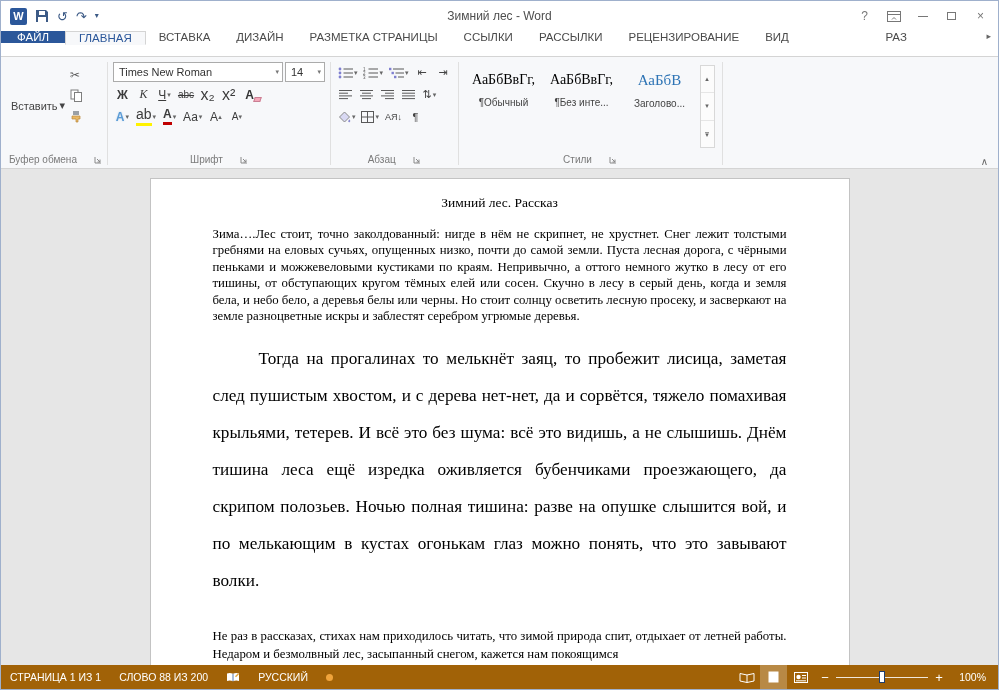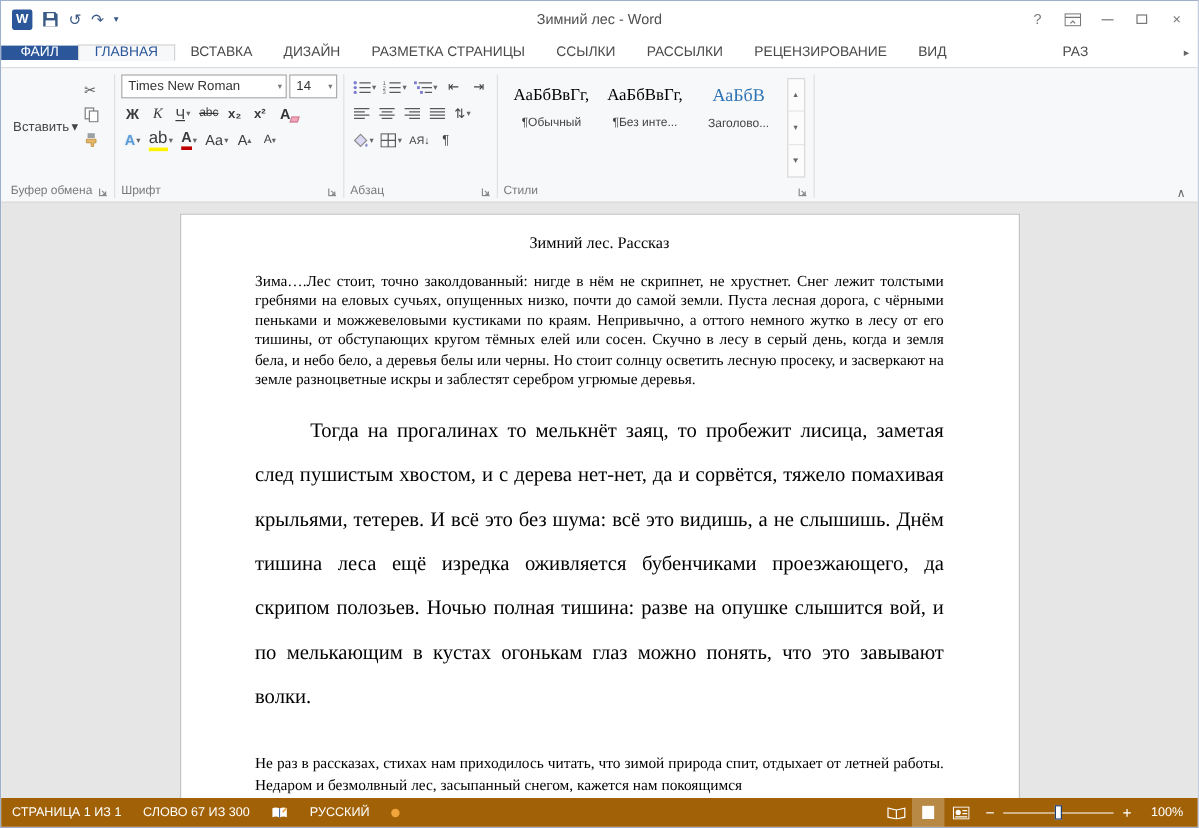--- a/index.html
+++ b/index.html
@@ -17,58 +17,58 @@
   .qat-caret { font-size:8px; }
   .title-text { position:absolute; left:0; right:0; top:0; height:30px; display:flex;
                 align-items:center; justify-content:center; font-size:12px; color:#4E4E4E; z-index:1; }
   .win-controls { margin-left:auto; display:flex; align-items:center; z-index:2; padding-right:3px; }
   .win-btn { width:29px; height:24px; display:flex; align-items:center; justify-content:center;
              color:#777; font-size:12px; }
   .min-glyph { width:10px; height:1px; background:#777; display:inline-block; }
   .max-glyph { width:9px; height:8px; border:1px solid #777; display:inline-block; }
 
   
-  .tabstrip { height:26px; flex:0 0 auto; display:flex; align-items:center; background:#fff;
+  .tabstrip { height:26px; flex:0 0 auto; display:flex; align-items:flex-start; background:#fff;
               border-bottom:1px solid #D4D4D4; }
   .tab { display:flex; align-items:center; padding:0 13px; font-size:11.5px; color:#4A4A4A; white-space:nowrap; }
   .tab.file { background:#2B579A; color:#fff; padding:0 16px; }
   .tab.active { background:#F7F8FA; color:#2B579A; border:1px solid #D4D4D4; border-bottom:1px solid #F7F8FA;
                 margin-bottom:-1px; z-index:2; }
   .tab-scroll { margin-left:auto; display:flex; align-items:center; padding:0 7px; color:#666; font-size:9px; }
 
   
   .ribbon { height:112px; flex:0 0 auto; background:#F7F8FA; border-bottom:1px solid #D4D4D4;
             display:flex; position:relative; padding:2px 0 0 3px; }
   .rgroup { display:flex; flex-direction:column; padding:1px 5px 0; }
   .rgroup-content { flex:1; display:flex; }
-  .rgroup-label { height:17px; display:flex; align-items:center; justify-content:space-between; gap:5px;
+  .rgroup-label { height:17px; display:flex; align-items:center; justify-content:center; gap:17px;
                   font-size:10px; color:#7A7A7A; white-space:nowrap; }
   .vsep { width:1px; background:#E0E0E0; margin:3px 0; flex:0 0 auto; }
   .ribbon-collapse { position:absolute; right:10px; bottom:1px; color:#666; font-size:10px; }
 
   .paste-btn { display:flex; flex-direction:row; align-items:center; justify-content:center;
                width:56px; font-size:11px; color:#444; gap:2px; padding:2px; }
   .clip-col { display:flex; flex-direction:column; gap:4px; padding:6px 3px 0; }
   .clip-small { display:flex; align-items:center; height:17px; padding:0 2px; }
   .cut-glyph { font-size:12px; color:#555; }
 
   .font-grid { display:flex; flex-direction:column; gap:3px; padding-top:2px; }
   .frow { display:flex; align-items:center; gap:2px; }
   .combo { display:flex; align-items:center; border:1px solid #ABABAB; background:#fff; height:20px;
            font-size:11px; padding:0 3px 0 5px; color:#333; }
   .combo .cmb-arrow { margin-left:auto; font-size:7px; color:#777; padding-left:4px; }
-  .font-name { width:138px; }
+  .font-name { width:170px; }
   .font-size { width:40px; }
   .rbtn { display:inline-flex; align-items:center; justify-content:center; min-width:19px; height:19px;
           font-size:12px; color:#3B3B3B; padding:0 2px; border-radius:2px; }
   .rbtn .caret { font-size:7px; color:#666; margin-left:1px; }
   .b { font-weight:bold; } .i { font-style:italic; font-family:"Liberation Serif",serif; }
   .u { text-decoration:underline; }
   .strike { text-decoration:line-through; font-size:10px; }
-  .subsup { font-size:11px;font-weight:bold; }
+  .subsup { font-size:16px; }
   .fx { color:#5B9BD5; font-weight:bold; text-shadow:0 0 2px #BDD7EE; }
   .hl { font-size:14px; border-bottom:3px solid #FFF200; line-height:1.1; }
   .fc { border-bottom:3px solid #C00000; line-height:1.1; font-weight:bold; }
   .clearfmt { position:relative; font-weight:bold; color:#333; }
   .clearfmt i { position:absolute; right:-2px; bottom:2px; width:7px; height:5px; background:#F4A7B9;
                 border:1px solid #C97F93; transform:skewX(-18deg); }
   .grow span.g { font-size:12px; } .grow sup, .shrink sup { font-size:7px; color:#666; }
   .shrink span.g { font-size:10px; }
 
   .par-grid { display:flex; flex-direction:column; gap:3px; padding-top:3px; }
@@ -472,21 +472,21 @@
       <p class="p2">Тогда на прогалинах то мелькнёт заяц, то пробежит лисица, заметая след пушистым хвостом, и с дерева нет-нет, да и сорвётся, тяжело помахивая крыльями, тетерев. И всё это без шума: всё это видишь, а не слышишь. Днём тишина леса ещё изредка оживляется бубенчиками проезжающего, да скрипом полозьев. Ночью полная тишина: разве на опушке слышится вой, и по мелькающим в кустах огонькам глаз можно понять, что это завывают волки.</p>
       <p class="p3">Не раз в рассказах, стихах нам приходилось читать, что зимой природа спит, отдыхает от летней работы. Недаром и безмолвный лес, засыпанный снегом, кажется нам покоящимся</p>
     </div>
   </div>
 
   <div class="statusbar">
     <div class="sb-item">
         <span>СТРАНИЦА 1 ИЗ 1</span>
       </div>
     <div class="sb-item">
-        <span>СЛОВО 67 ИЗ 300</span>
+        <span>СЛОВО 88 ИЗ 200</span>
       </div>
     <div class="sb-item">
       <svg width="14" height="11" viewBox="0 0 14 11">
           <path d="M1 1.5Q4 .3 7 1.8 10 .3 13 1.5V9Q10 7.8 7 9.3 4 7.8 1 9z" fill="#fff"></path>
           <line x1="7" y1="1.8" x2="7" y2="9.3" stroke="#2B579A" stroke-width="0.8"></line>
           <path d="M9 4.2l3-3 1 1-3 3z" fill="#E2A33D"></path>
         </svg>
     </div>
     <div class="sb-item">
         <span>РУССКИЙ</span>

